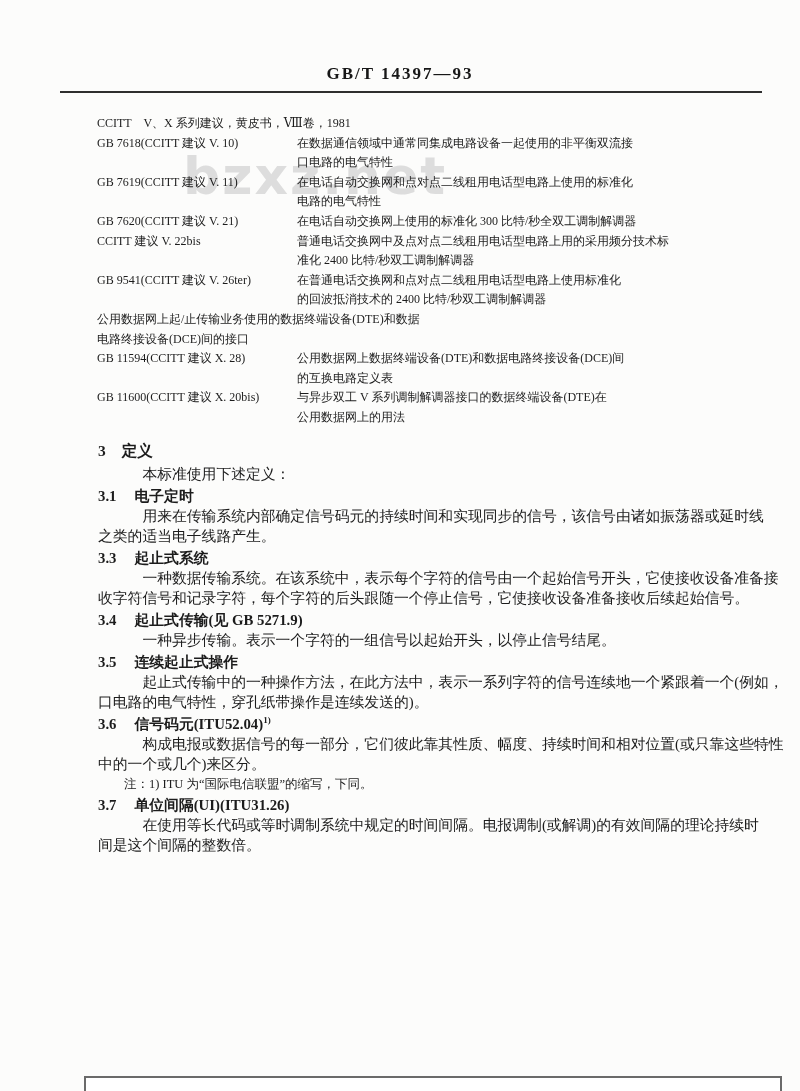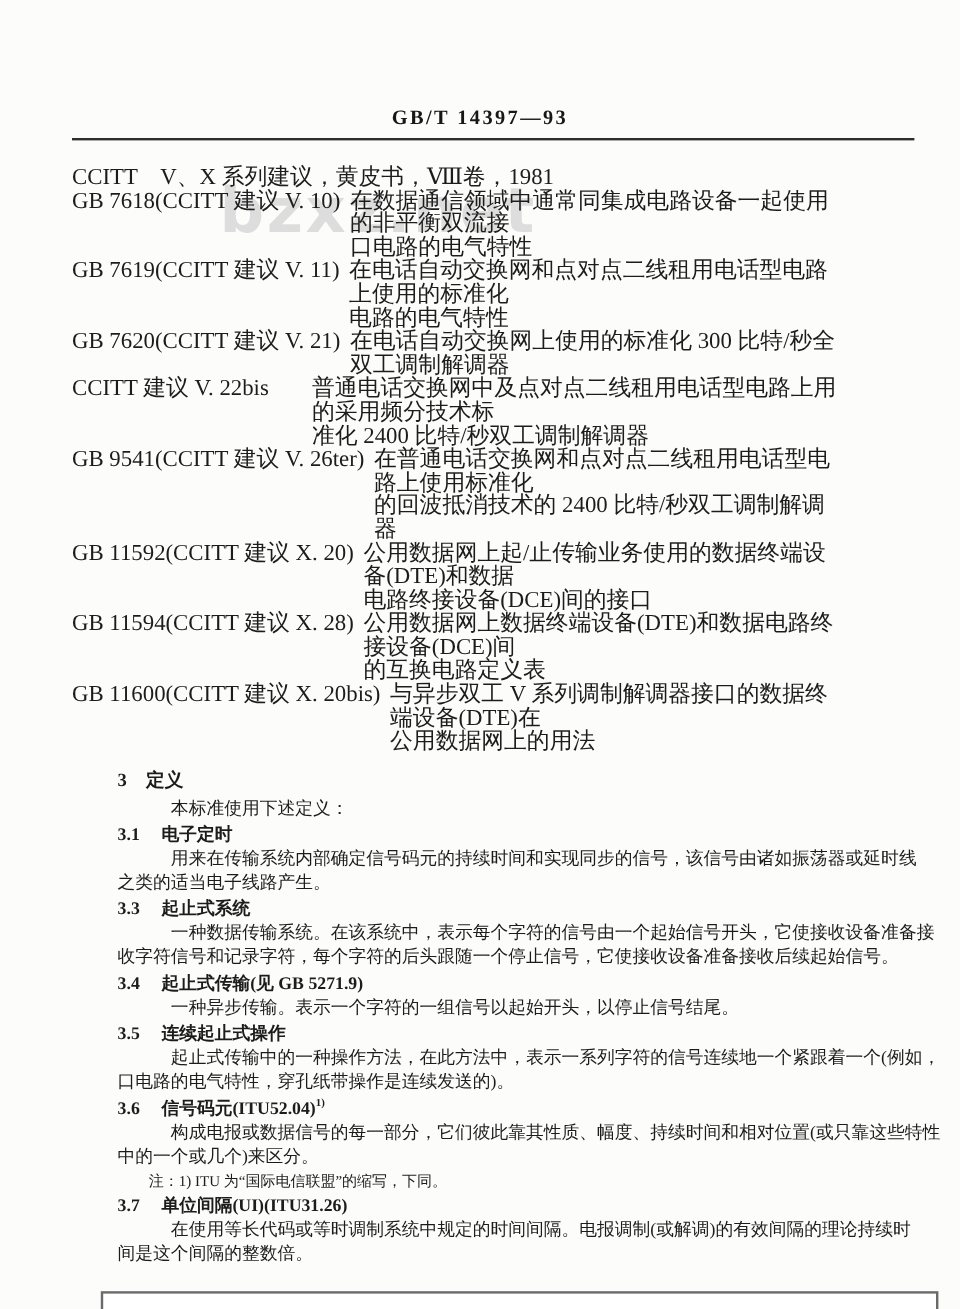--- a/index.html
+++ b/index.html
@@ -14,29 +14,29 @@
   
   .watermark{
     position:absolute;left:183px;top:136px;
     font-family:"DejaVu Sans","Liberation Sans",sans-serif;
     font-weight:700;font-size:52px;line-height:80px;
     letter-spacing:2px;color:#d6d6d6;opacity:.8;
     z-index:0;user-select:none;
   }
   .content{position:relative;z-index:1;}
   .doc-code{
-    padding-top:88px;text-align:center;
+    padding-top:64px;text-align:center;
     font-weight:700;font-size:17px;line-height:20px;letter-spacing:2px;
     color:#171717;
   }
   .header-rule{
     margin:7px 0 0 60px;width:702px;height:2px;background:#2e2e2e;
   }
   
-  .refs{margin:21px 0 0 60px;width:646px;font-size:19px;line-height:19.6px;}
+  .refs{margin:21px 0 0 97px;width:646px;font-size:12px;line-height:19.6px;}
   .ref-line{white-space:pre-line;}
   .ref-row{display:flex;align-items:flex-start;}
   .ref-label{flex:none;min-width:192px;padding-right:8px;white-space:nowrap;}
   .ref-desc{flex:1;white-space:pre-line;}
   
   .defs{margin:13px 0 0 98px;width:692px;font-size:14.8px;line-height:20px;}
   .sec-heading{margin:0 0 3px 0;font-size:15.5px;font-weight:700;}
   .sec-heading .sec-num{margin-right:16px;}
   .sec-intro{margin:0 0 2px 0;text-indent:3em;}
   .def-item{margin-top:2px;}
@@ -85,21 +85,20 @@
         <span class="ref-label">CCITT 建议 V. 22bis</span>
         <span class="ref-desc">普通电话交换网中及点对点二线租用电话型电路上用的采用频分技术标
 准化 2400 比特/秒双工调制解调器</span>
       </div>
       <div class="ref-row">
         <span class="ref-label">GB 9541(CCITT 建议 V. 26ter)</span>
         <span class="ref-desc">在普通电话交换网和点对点二线租用电话型电路上使用标准化
 的回波抵消技术的 2400 比特/秒双工调制解调器</span>
       </div>
       <div class="ref-row">
-        <span class="ref-label">GB 11592(CCITT 建议 X. 20)</span>
         <span class="ref-desc">公用数据网上起/止传输业务使用的数据终端设备(DTE)和数据
 电路终接设备(DCE)间的接口</span>
       </div>
       <div class="ref-row">
         <span class="ref-label">GB 11594(CCITT 建议 X. 28)</span>
         <span class="ref-desc">公用数据网上数据终端设备(DTE)和数据电路终接设备(DCE)间
 的互换电路定义表</span>
       </div>
       <div class="ref-row">
         <span class="ref-label">GB 11600(CCITT 建议 X. 20bis)</span>

